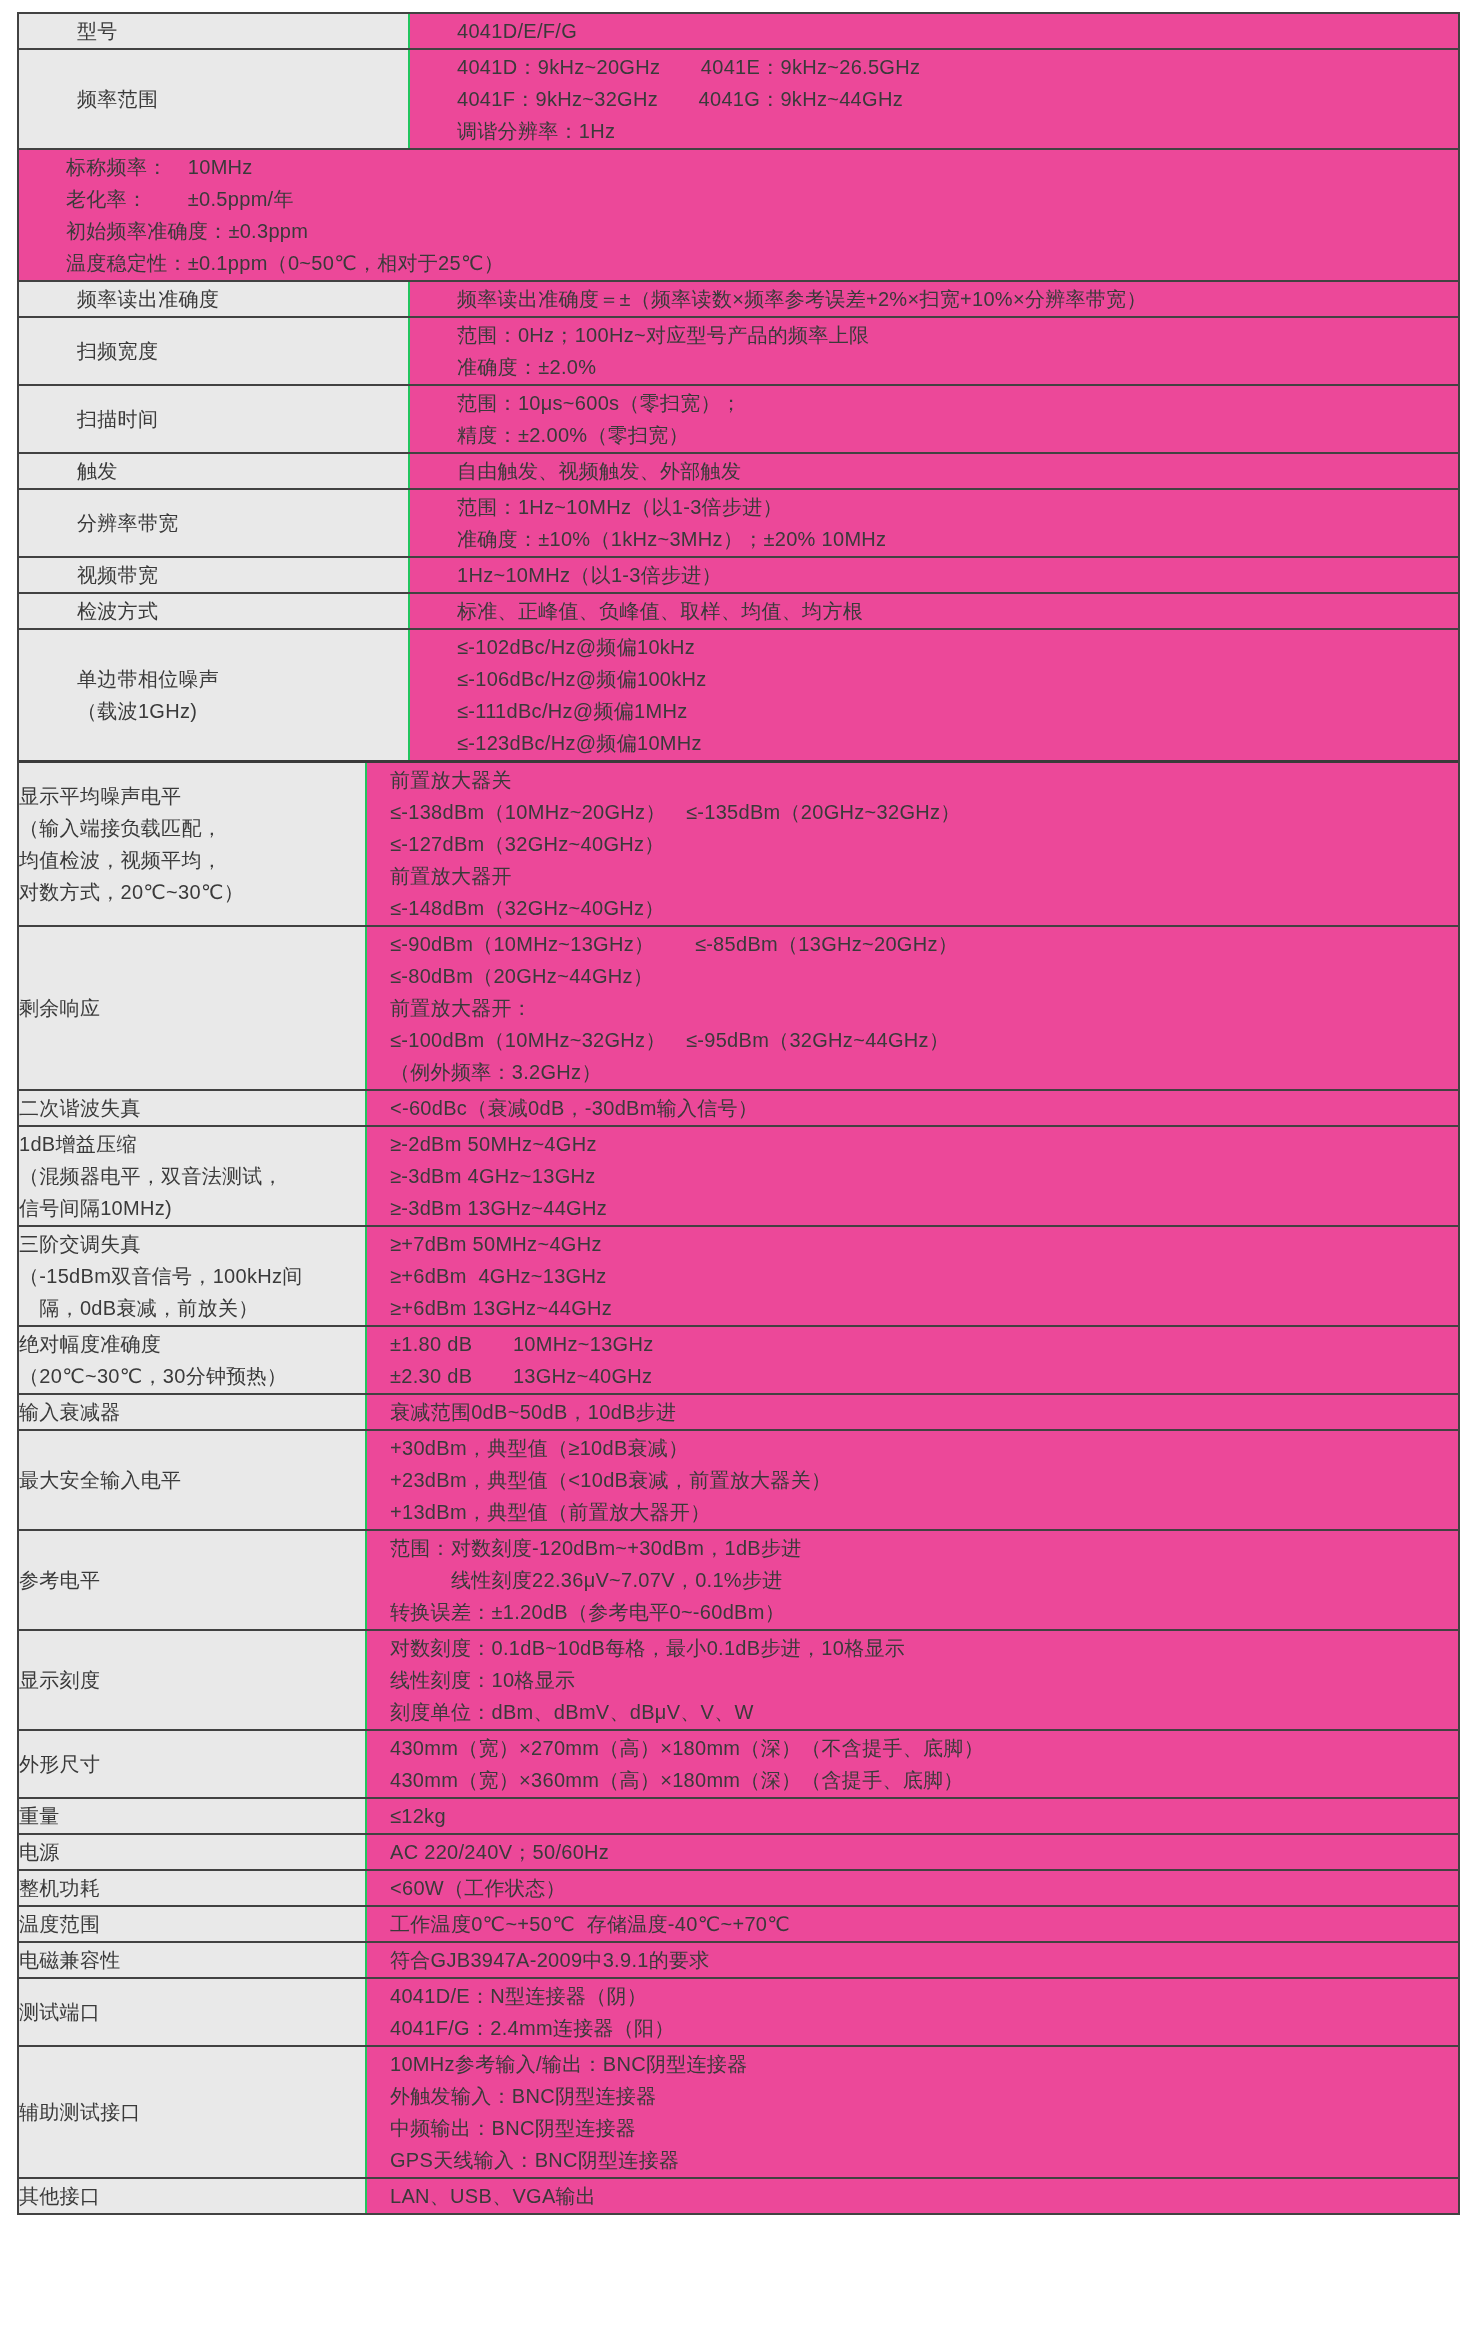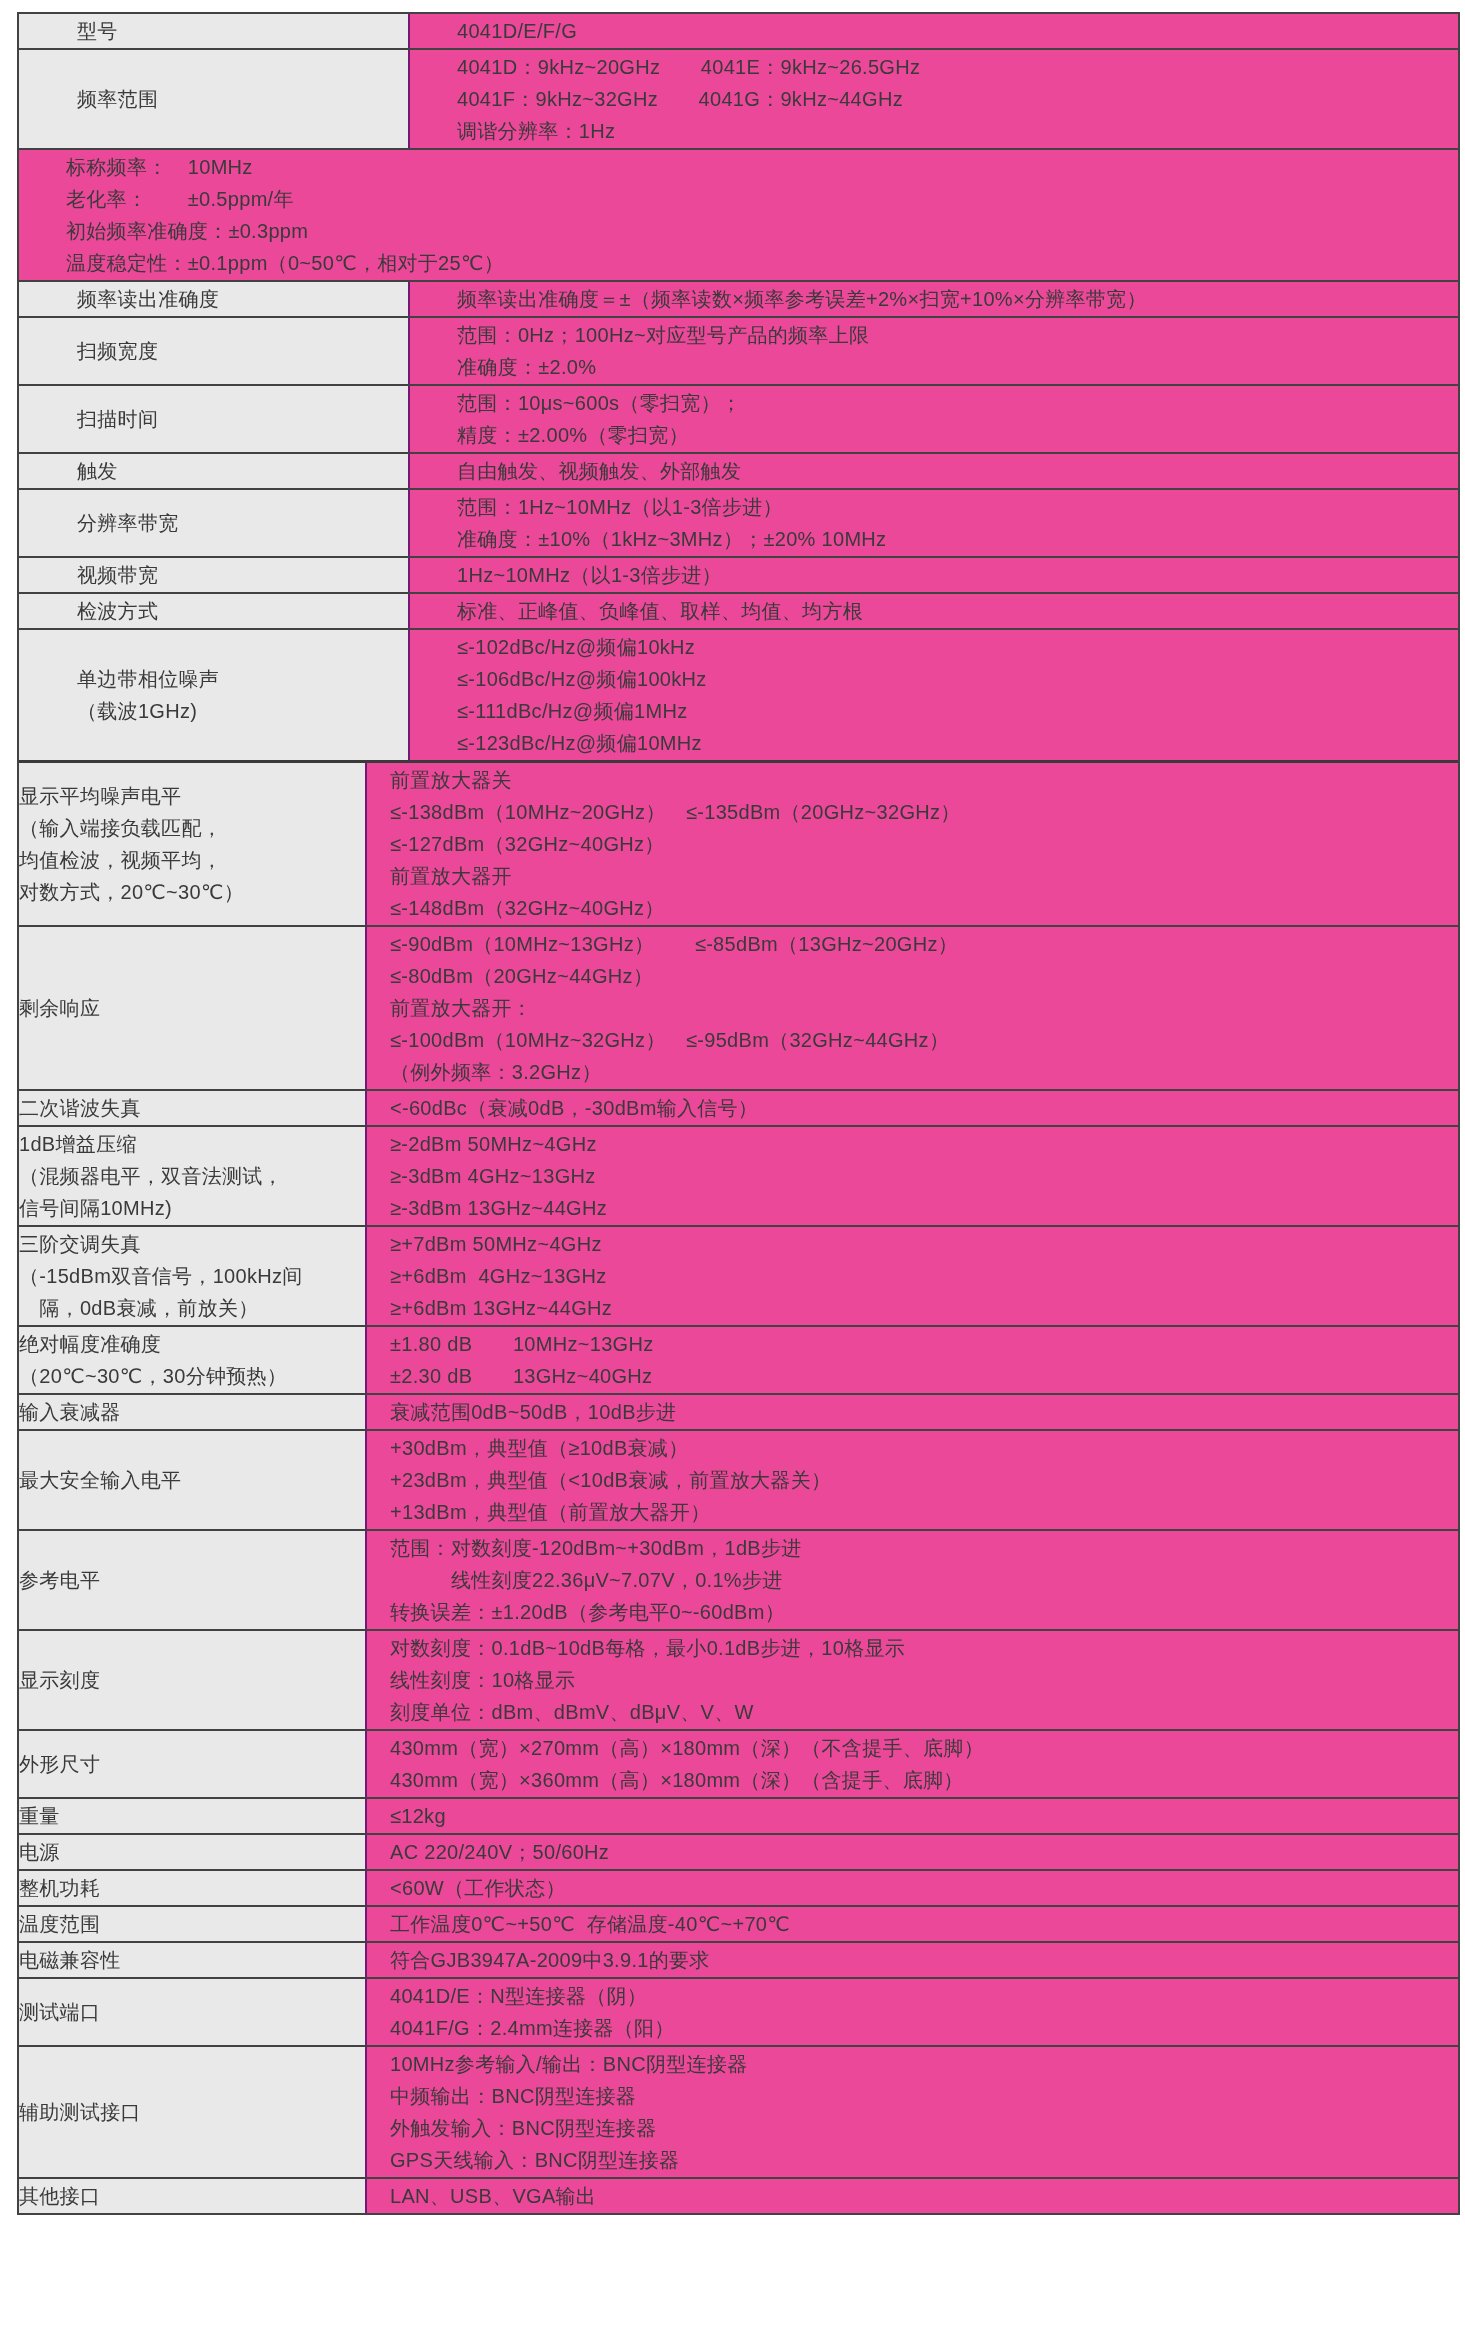--- a/index.html
+++ b/index.html
@@ -25,21 +25,21 @@
   .row {
     display: flex;
     border-top: 2px solid #424242;
     align-items: stretch;
   }
   .section-a .row:first-child { border-top: none; }
   .section-b .row:first-child { border-top: 3px solid #3a3a3a; }
   .label-cell {
     box-sizing: border-box;
     background: #e9e9e9;
-    border-right: 2px solid #701a75;
+    border-right: 2px solid #22c55e;
     display: flex;
     flex-direction: column;
     justify-content: center;
     padding: 1px 8px 1px 0;
   }
   .value-cell {
     flex: 1;
     box-sizing: border-box;
     background: #ec4899;
     display: flex;
@@ -326,22 +326,22 @@
           <div class="line">4041D/E：N型连接器（阴）</div>
           <div class="line">4041F/G：2.4mm连接器（阳）</div>
         </div>
       </div>
       <div class="row">
         <div class="label-cell">
           <div class="line">辅助测试接口</div>
         </div>
         <div class="value-cell">
           <div class="line">10MHz参考输入/输出：BNC阴型连接器</div>
+          <div class="line">外触发输入：BNC阴型连接器</div>
           <div class="line">中频输出：BNC阴型连接器</div>
-          <div class="line">外触发输入：BNC阴型连接器</div>
           <div class="line">GPS天线输入：BNC阴型连接器</div>
         </div>
       </div>
       <div class="row">
         <div class="label-cell">
           <div class="line">其他接口</div>
         </div>
         <div class="value-cell">
           <div class="line">LAN、USB、VGA输出</div>
         </div>

